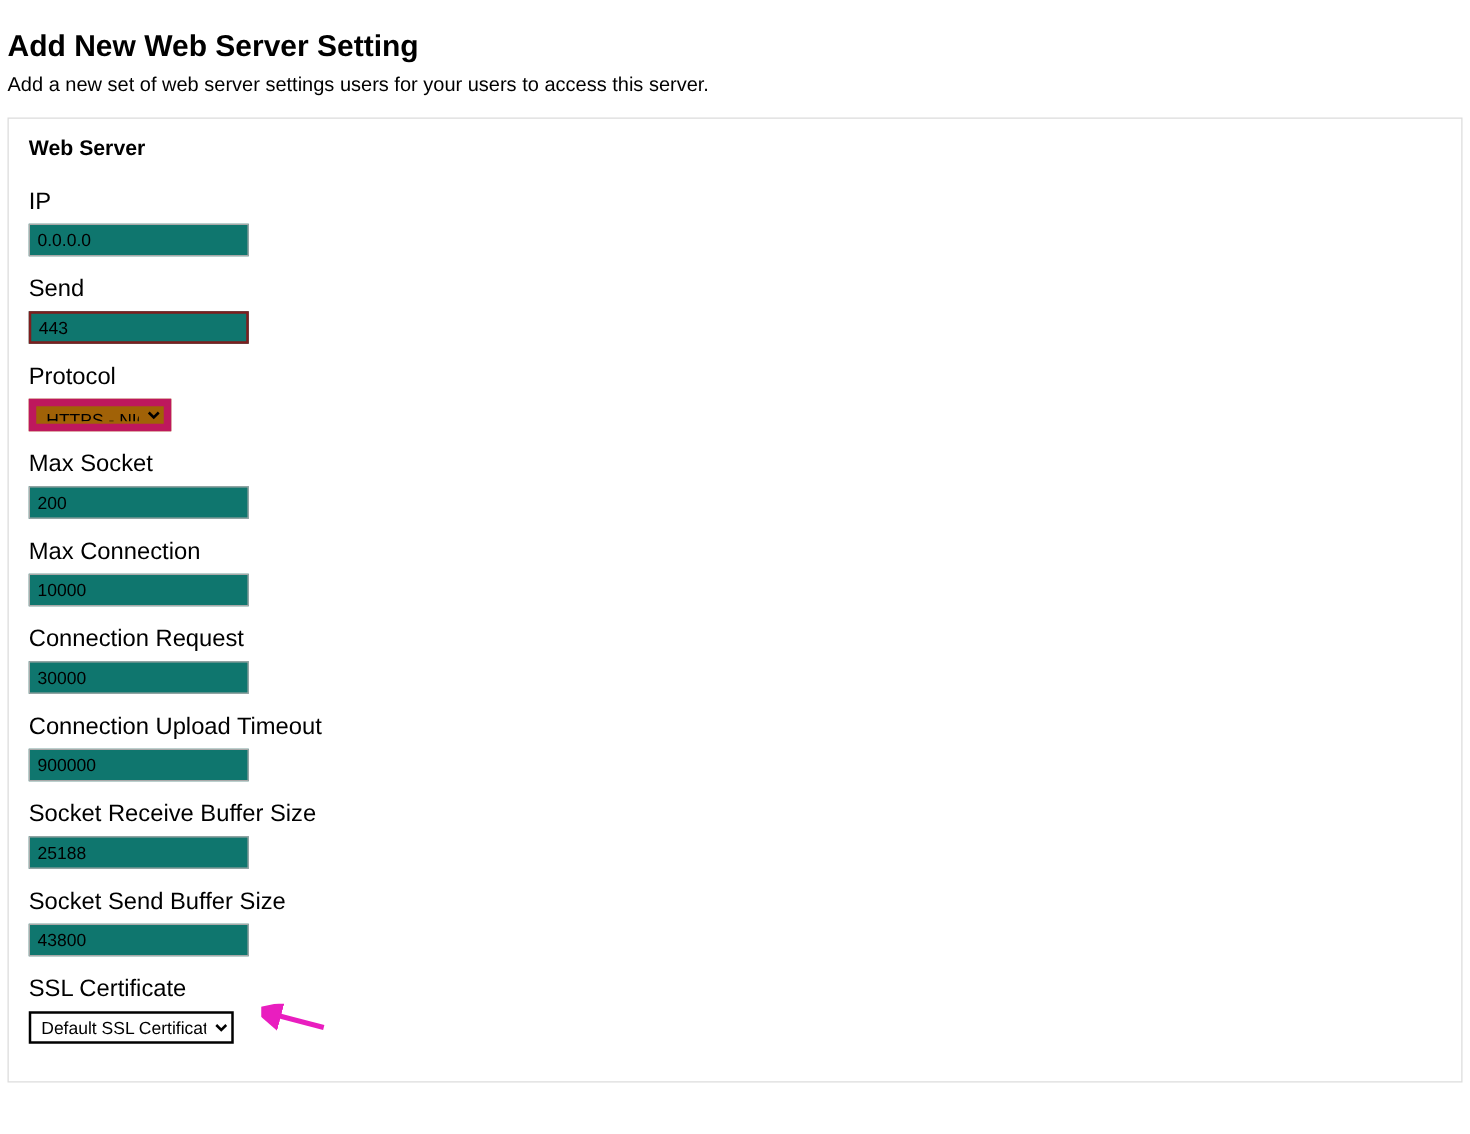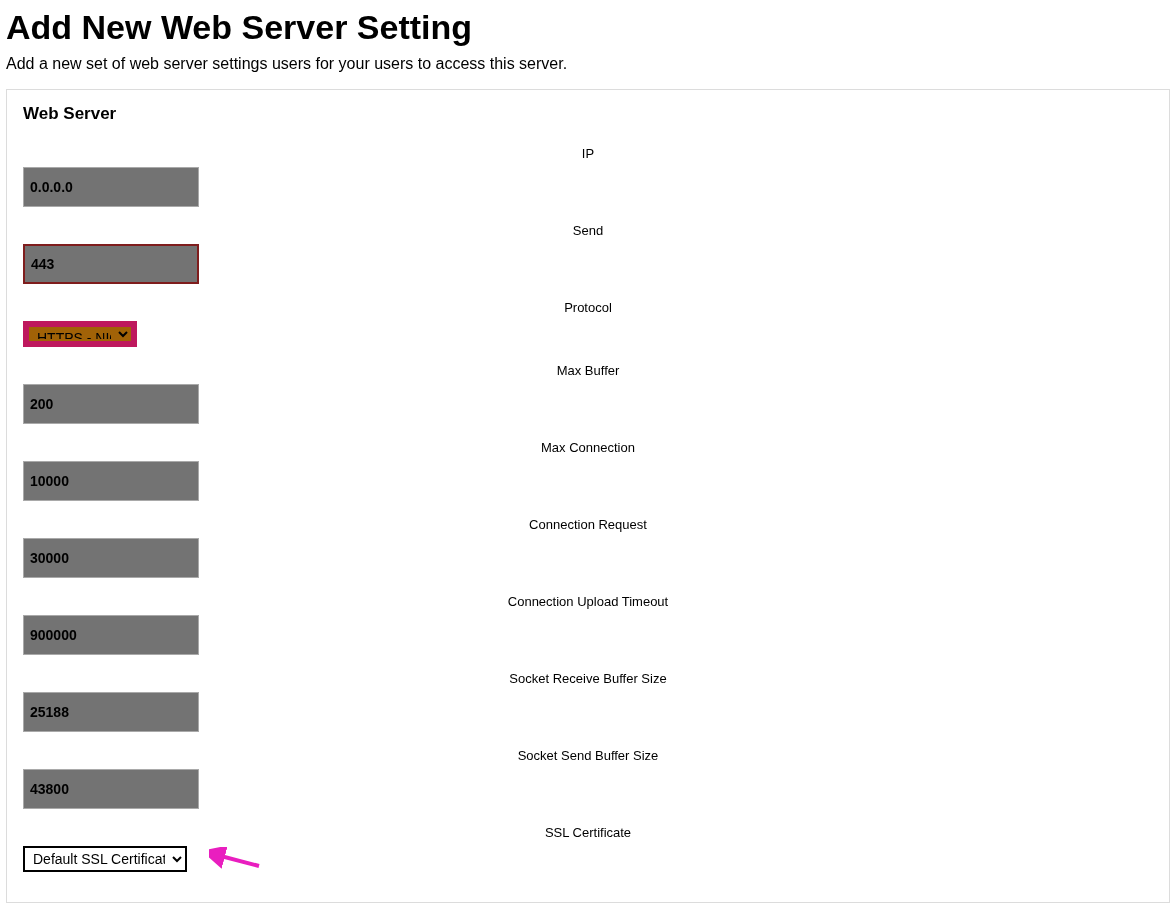--- a/index.html
+++ b/index.html
@@ -8,55 +8,54 @@
       padding: 0;
     }
     body {
       font-family: Arial, Helvetica, sans-serif;
       font-size: 15px;
       color: #000;
       background: #fff;
       padding: 8px 6px;
     }
     h1 {
-      font-size: 34px;
+      font-size: 24px;
       font-weight: 600;
       margin-bottom: 8px;
+      margin-top: 16px;
     }
     .subtitle {
       font-size: 16px;
       margin-bottom: 16px;
     }
     .panel {
       border: 1px solid #dcdcdc;
       padding: 14px 16px 16px 16px;
       margin-top: 6px;
     }
     .panel-title {
       font-size: 17px;
       font-weight: bold;
       margin-bottom: 22px;
     }
     .field {
       margin-bottom: 16px;
     }
     .field label {
       display: block;
-      font-size: 13px;
+      font-size: 19px;
       margin-bottom: 6px;
-      text-align: center;
     }
     .field input[type="text"] {
       width: 176px;
-      height: 40px;
+      height: 26px;
       padding: 2px 6px;
       border: 1px solid #a9a9a9;
       font-size: 14px;
-      background: #737373;
-      font-weight: bold;
+      background: #0f766e;
     }
     .field input.focused {
       border: 2px solid #7f1d1d;
       outline: none;
     }
     .field select {
       height: 26px;
       padding: 2px 4px;
       border: 6px solid #be185d;
       font-size: 14px;
@@ -97,21 +96,21 @@
   </div>
 
   <div class="field">
     <label>Protocol</label>
     <select class="select-protocol">
       <option>HTTPS - NIO</option>
     </select>
   </div>
 
   <div class="field">
-    <label>Max Buffer</label>
+    <label>Max Socket</label>
     <input type="text" value="200" style="">
   </div>
 
   <div class="field">
     <label>Max Connection</label>
     <input type="text" value="10000" style="">
   </div>
 
   <div class="field">
     <label>Connection Request</label>

